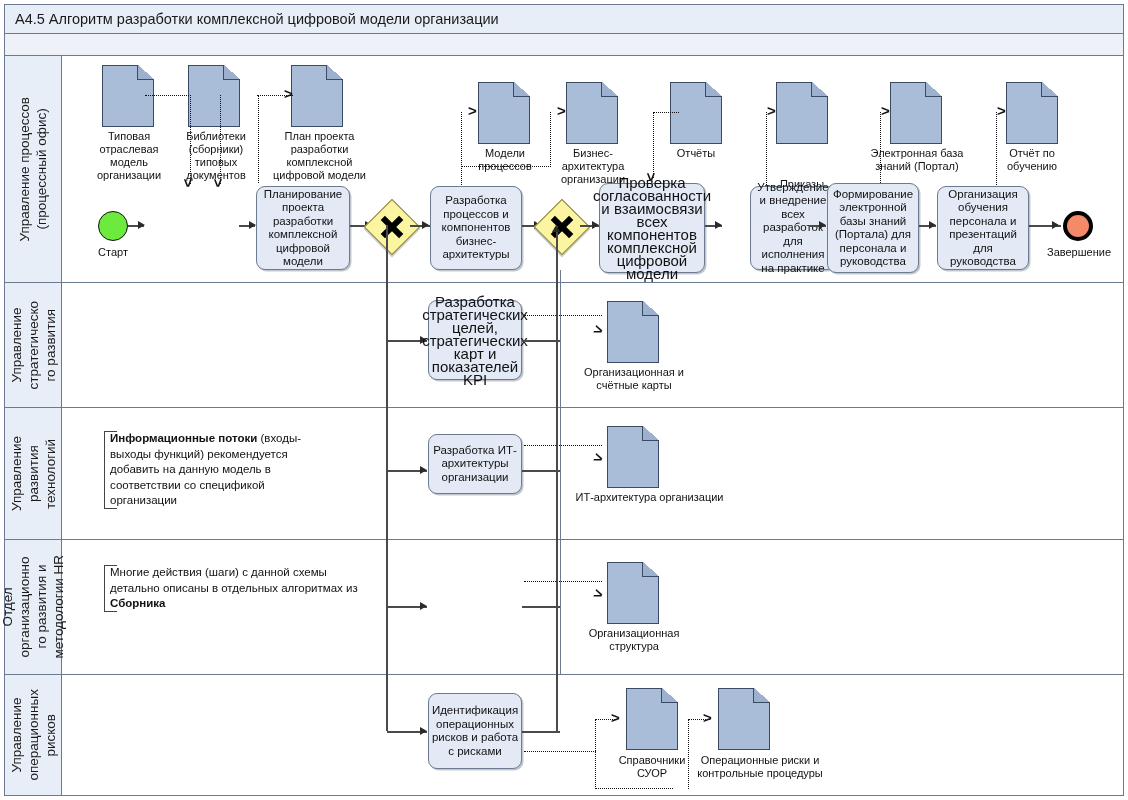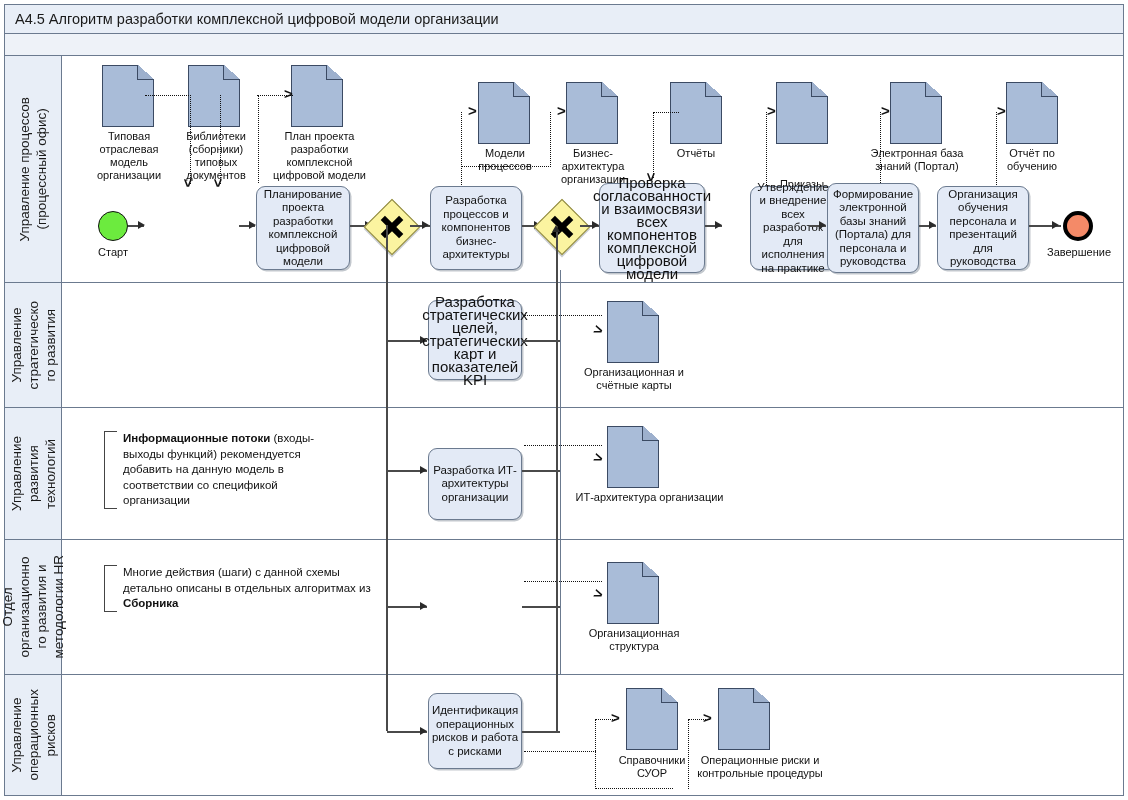--- a/index.html
+++ b/index.html
@@ -48,21 +48,21 @@
   .seq.v{width:1.6px;}
   .arrow-r{position:absolute;width:0;height:0;border-left:7px solid #2b2b2b;border-top:4.5px solid transparent;border-bottom:4.5px solid transparent;}
   .arrow-u{position:absolute;width:0;height:0;border-bottom:7px solid #2b2b2b;border-left:4.5px solid transparent;border-right:4.5px solid transparent;}
 
   .dot{position:absolute;}
   .dot.h{height:0;border-top:1.8px dotted #111;}
   .dot.v{width:0;border-left:1.8px dotted #111;}
   .ohead-r{position:absolute;font-size:15px;line-height:10px;color:#111;font-weight:bold;font-family:"Liberation Sans",sans-serif;}
 
   
-  .annot{position:absolute;border-left:1.4px solid #444;padding-left:18px;font-size:11.5px;line-height:15.5px;color:#111;}
+  .annot{position:absolute;border-left:1.4px solid #444;padding-left:5px;font-size:11.5px;line-height:15.5px;color:#111;}
   .annot .b{font-weight:bold;}
   .annot:before,.annot:after{content:"";position:absolute;left:-1px;width:13px;border-top:1.4px solid #444;}
   .annot:before{top:0;}
   .annot:after{bottom:0;}
 
   
   .colsep{position:absolute;width:1px;background:#6b7a8f;}
 </style>
 </head>
 <body>
@@ -255,21 +255,21 @@
       <div class="colsep" style="left:325px;top:0;height:132px;"></div>
       <div class="colsep" style="left:498px;top:0;height:132px;"></div>
 
       <div class="annot" style="left:42px;top:23px;width:222px;">
         <span class="b">Информационные потоки</span>
         <span>(входы-выходы функций) рекомендуется добавить на данную модель в соответствии со спецификой организации</span>
       </div>
 
       <div class="seq h" style="left:325px;top:62px;width:40px;"></div>
       <div class="arrow-r" style="left:358px;top:58px;"></div>
-      <div class="task t1" style="left:366px;top:40px;width:94px;height:72px;">Разработка ИТ-архитектуры организации</div>
+      <div class="task t1" style="left:366px;top:26px;width:94px;height:60px;">Разработка ИТ-архитектуры организации</div>
       <div class="seq h" style="left:460px;top:62px;width:38px;"></div>
 
       <div class="dot h" style="left:462px;top:37px;width:78px;"></div>
       <div class="ohead-r" style="left:532px;top:45px;transform:rotate(20deg);">&gt;</div>
       <div class="doc" style="left:545px;top:18px;width:52px;height:62px;">
         <div class="shape"></div>
           <div class="fold"></div>
       </div>
       <div class="doc-label" style="left:505px;top:83px;width:165px;">ИТ-архитектура организации</div>
     </div>

